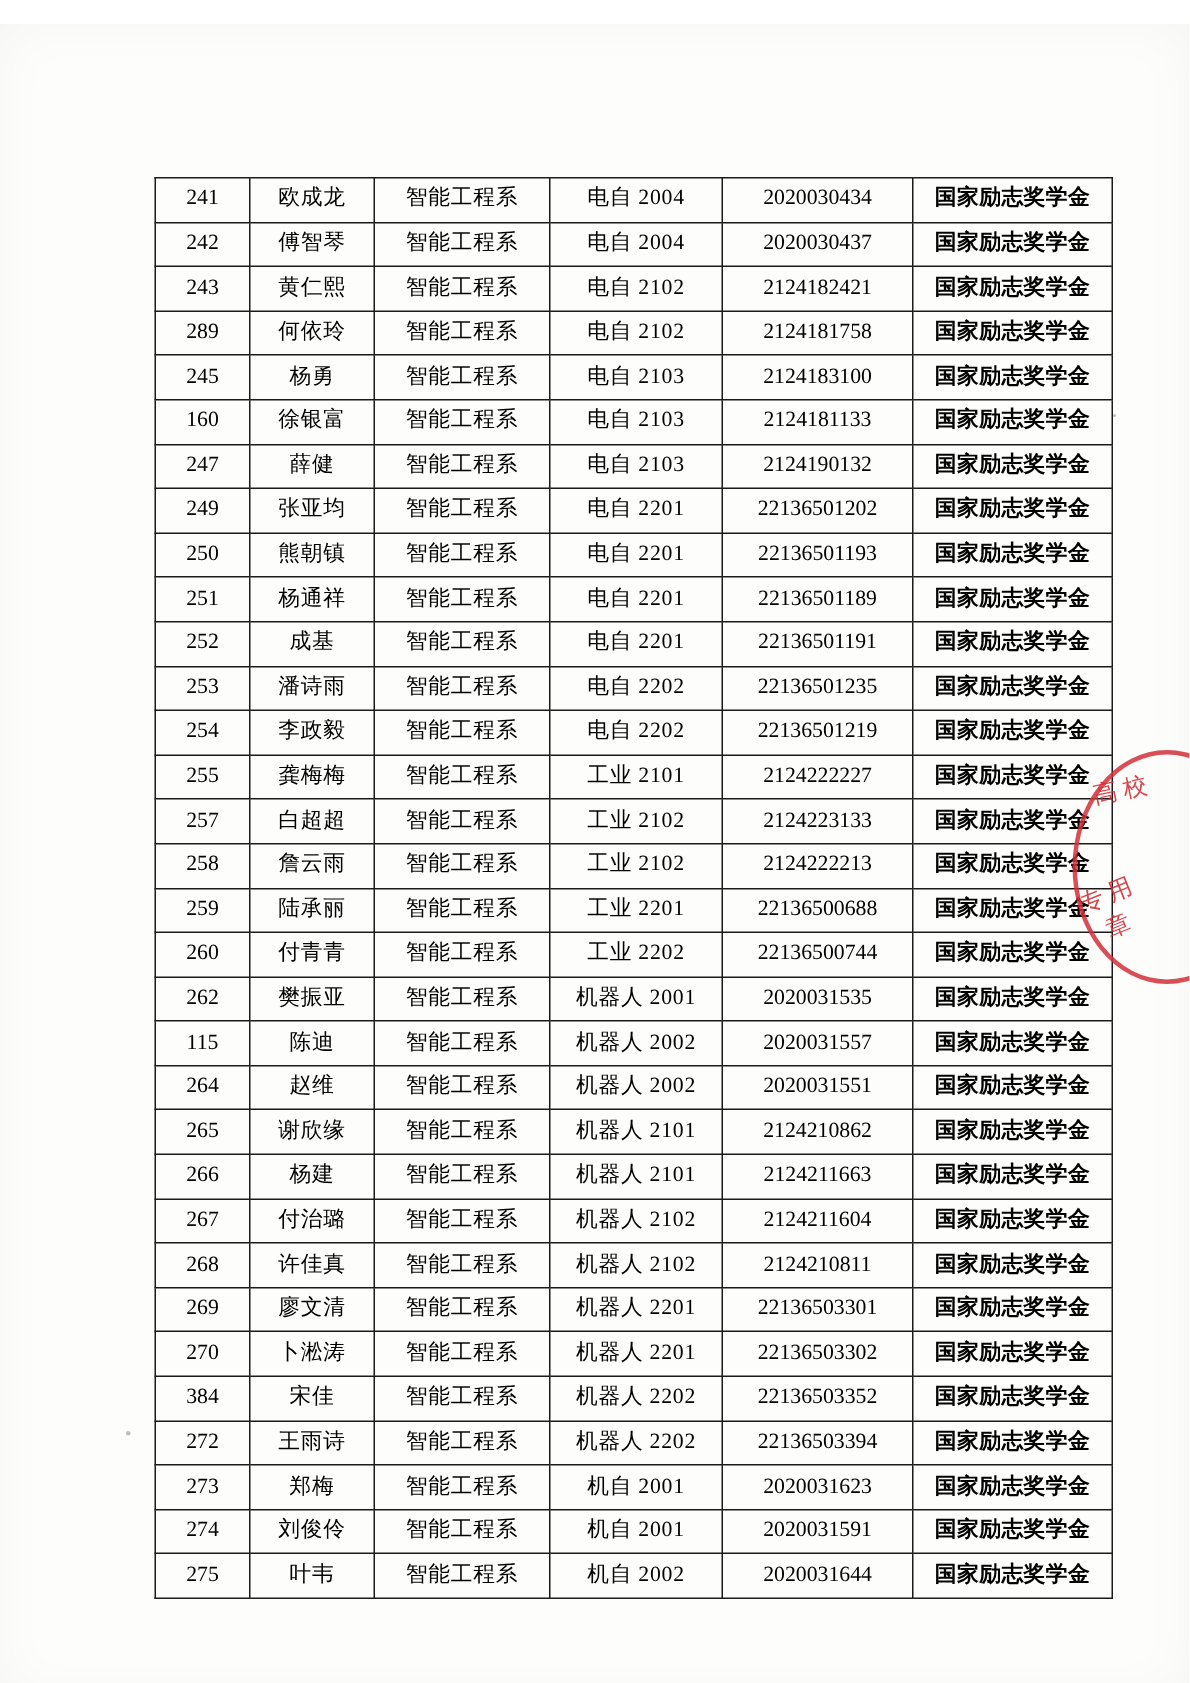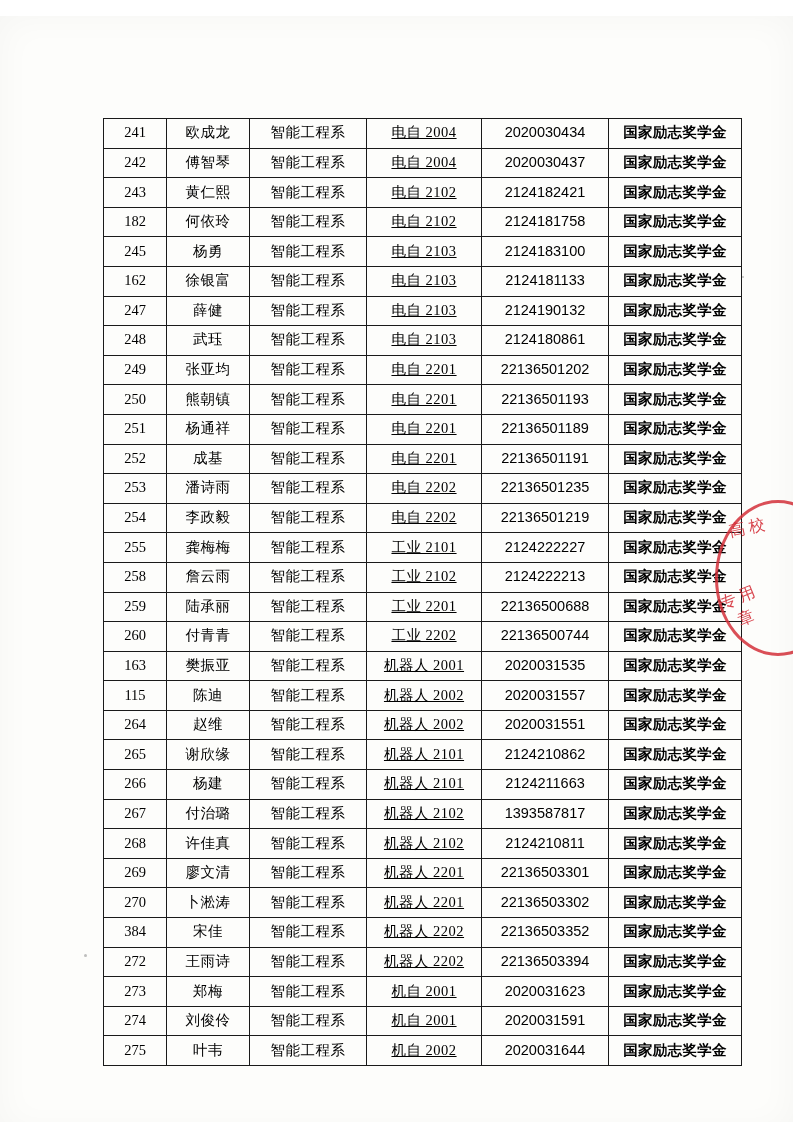--- a/index.html
+++ b/index.html
@@ -48,22 +48,22 @@
     vertical-align: middle;
     font-size: 14.5px;
     line-height: 1.1;
     padding: 0 2px;
     white-space: nowrap;
     overflow: hidden;
   }
   td.col-no     { width: 58px; font-family: "Liberation Serif", serif; }
   td.col-name   { width: 78px; letter-spacing: 0.5px; }
   td.col-dept   { width: 112px; letter-spacing: 0.5px; }
-  td.col-class  { width: 110px; letter-spacing: 0.5px; text-decoration: underline; }
-  td.col-id     { width: 122px; font-family: Liberation Sans, sans-serif; }
+  td.col-class  { width: 110px; letter-spacing: 0.5px; }
+  td.col-id     { width: 122px; font-family: Liberation Serif, serif; }
   td.col-award  { width: 128px; letter-spacing: 0.3px; font-weight: bold; }
 
   
   .seal {
     position: absolute;
     right: 18px;
     top: 484px;
     width: 66px;
     height: 150px;
     pointer-events: none;
@@ -140,60 +140,52 @@
           </tr>
           <tr>
             <td class="col-no">243</td>
             <td class="col-name">黄仁熙</td>
             <td class="col-dept">智能工程系</td>
             <td class="col-class">电自 2102</td>
             <td class="col-id">2124182421</td>
             <td class="col-award">国家励志奖学金</td>
           </tr>
           <tr>
-            <td class="col-no">182</td>
+            <td class="col-no">289</td>
             <td class="col-name">何依玲</td>
             <td class="col-dept">智能工程系</td>
             <td class="col-class">电自 2102</td>
             <td class="col-id">2124181758</td>
             <td class="col-award">国家励志奖学金</td>
           </tr>
           <tr>
             <td class="col-no">245</td>
             <td class="col-name">杨勇</td>
             <td class="col-dept">智能工程系</td>
             <td class="col-class">电自 2103</td>
             <td class="col-id">2124183100</td>
             <td class="col-award">国家励志奖学金</td>
           </tr>
           <tr>
-            <td class="col-no">162</td>
+            <td class="col-no">160</td>
             <td class="col-name">徐银富</td>
             <td class="col-dept">智能工程系</td>
             <td class="col-class">电自 2103</td>
             <td class="col-id">2124181133</td>
             <td class="col-award">国家励志奖学金</td>
           </tr>
           <tr>
             <td class="col-no">247</td>
             <td class="col-name">薛健</td>
             <td class="col-dept">智能工程系</td>
             <td class="col-class">电自 2103</td>
             <td class="col-id">2124190132</td>
             <td class="col-award">国家励志奖学金</td>
           </tr>
           <tr>
-            <td class="col-no">248</td>
-            <td class="col-name">武珏</td>
-            <td class="col-dept">智能工程系</td>
-            <td class="col-class">电自 2103</td>
-            <td class="col-id">2124180861</td>
-            <td class="col-award">国家励志奖学金</td>
-          </tr>
-          <tr>
             <td class="col-no">249</td>
             <td class="col-name">张亚均</td>
             <td class="col-dept">智能工程系</td>
             <td class="col-class">电自 2201</td>
             <td class="col-id">22136501202</td>
             <td class="col-award">国家励志奖学金</td>
           </tr>
           <tr>
             <td class="col-no">250</td>
             <td class="col-name">熊朝镇</td>
@@ -236,20 +228,28 @@
           </tr>
           <tr>
             <td class="col-no">255</td>
             <td class="col-name">龚梅梅</td>
             <td class="col-dept">智能工程系</td>
             <td class="col-class">工业 2101</td>
             <td class="col-id">2124222227</td>
             <td class="col-award">国家励志奖学金</td>
           </tr>
           <tr>
+            <td class="col-no">257</td>
+            <td class="col-name">白超超</td>
+            <td class="col-dept">智能工程系</td>
+            <td class="col-class">工业 2102</td>
+            <td class="col-id">2124223133</td>
+            <td class="col-award">国家励志奖学金</td>
+          </tr>
+          <tr>
             <td class="col-no">258</td>
             <td class="col-name">詹云雨</td>
             <td class="col-dept">智能工程系</td>
             <td class="col-class">工业 2102</td>
             <td class="col-id">2124222213</td>
             <td class="col-award">国家励志奖学金</td>
           </tr>
           <tr>
             <td class="col-no">259</td>
             <td class="col-name">陆承丽</td>
@@ -260,21 +260,21 @@
           </tr>
           <tr>
             <td class="col-no">260</td>
             <td class="col-name">付青青</td>
             <td class="col-dept">智能工程系</td>
             <td class="col-class">工业 2202</td>
             <td class="col-id">22136500744</td>
             <td class="col-award">国家励志奖学金</td>
           </tr>
           <tr>
-            <td class="col-no">163</td>
+            <td class="col-no">262</td>
             <td class="col-name">樊振亚</td>
             <td class="col-dept">智能工程系</td>
             <td class="col-class">机器人 2001</td>
             <td class="col-id">2020031535</td>
             <td class="col-award">国家励志奖学金</td>
           </tr>
           <tr>
             <td class="col-no">115</td>
             <td class="col-name">陈迪</td>
             <td class="col-dept">智能工程系</td>
@@ -304,21 +304,21 @@
             <td class="col-dept">智能工程系</td>
             <td class="col-class">机器人 2101</td>
             <td class="col-id">2124211663</td>
             <td class="col-award">国家励志奖学金</td>
           </tr>
           <tr>
             <td class="col-no">267</td>
             <td class="col-name">付治璐</td>
             <td class="col-dept">智能工程系</td>
             <td class="col-class">机器人 2102</td>
-            <td class="col-id">1393587817</td>
+            <td class="col-id">2124211604</td>
             <td class="col-award">国家励志奖学金</td>
           </tr>
           <tr>
             <td class="col-no">268</td>
             <td class="col-name">许佳真</td>
             <td class="col-dept">智能工程系</td>
             <td class="col-class">机器人 2102</td>
             <td class="col-id">2124210811</td>
             <td class="col-award">国家励志奖学金</td>
           </tr>

